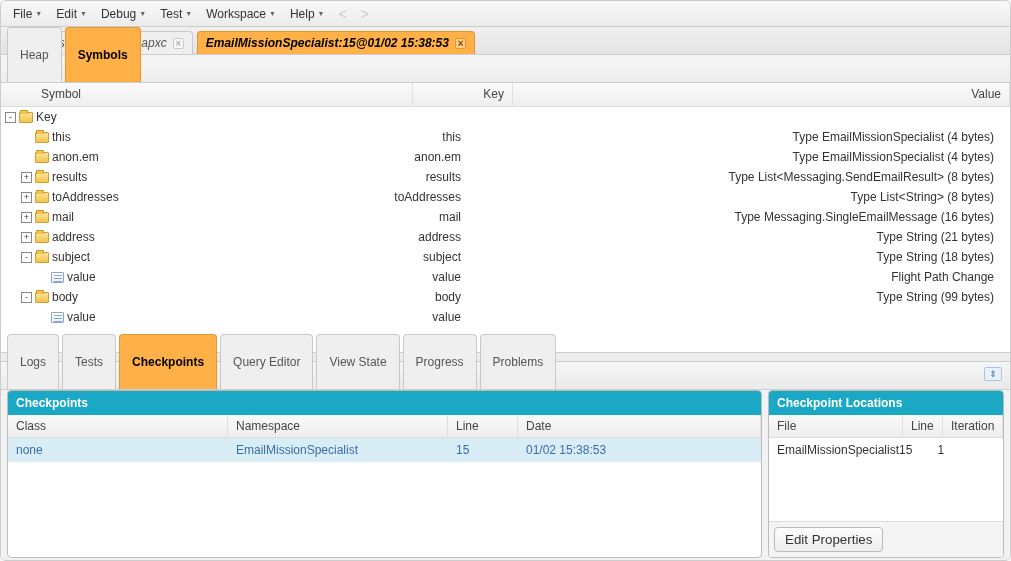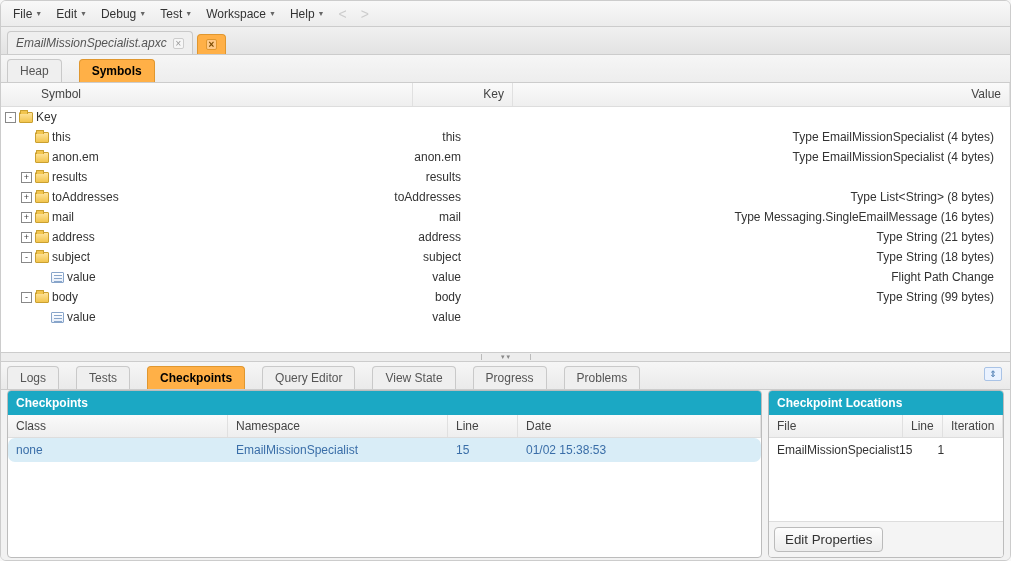--- a/index.html
+++ b/index.html
@@ -84,27 +84,27 @@
 .tab.active .close { border-color: #e0972f; background: #ffc987; color: #7a4a00; }
 .subtabs {
   display: flex;
   align-items: flex-end;
   background: linear-gradient(#f6f6f6, #ededed);
   border-bottom: 1px solid #ccc;
   padding: 5px 6px 0 6px;
   height: 28px;
 }
 .subtab {
-  padding: 4px 12px;
+  padding: 20px 12px;
   border: 1px solid #c9c9c9;
   border-bottom: none;
   border-radius: 4px 4px 0 0;
   background: #efefef;
   color: #555;
-  margin-right: 17px;
+  margin-right: 3px;
   cursor: pointer;
 }
 .subtab.active {
   background: #ffb047;
   color: #000;
   font-weight: bold;
   border-color: #e0972f;
 }
 .grid-header {
   display: flex;
@@ -265,21 +265,20 @@
 .cp-class { width: 220px; }
 .cp-line { width: 70px; }
 .cp-date { flex: 1; }
 .panel-body { flex: 1; overflow: auto; }
 .panel-row {
   display: flex;
   padding: 5px 8px;
   background: #d9edf7;
   color: #3a6ea8;
   cursor: pointer;
-  border-radius: 7px;
 }
 .panel-row div { }
 .cl-file { flex: 1; }
 .cl-line { width: 40px; }
 .cl-iter { width: 60px; }
 .panel-row2 {
   display: flex;
   padding: 5px 8px;
   color: #333;
 }
@@ -328,20 +327,21 @@
   <div class="nav-arrow">&lt;</div>
   <div class="nav-arrow">&gt;</div>
 </div>
 
 <div class="tabbar">
   <div class="tab">
     <span>EmailMissionSpecialist.apxc</span>
     <span class="close">×</span>
   </div>
   <div class="tab active">
+    <span>EmailMissionSpecialist:15@01/02 15:38:53</span>
     <span class="close">×</span>
   </div>
 </div>
 
 <div class="subtabs">
   <div class="subtab">Heap</div>
   <div class="subtab active">Symbols</div>
 </div>
 
 <div class="grid-header">
@@ -378,20 +378,21 @@
       <div class="key">anon.em</div>
       <div class="val">Type EmailMissionSpecialist (4 bytes)</div>
     </div>
     <div class="tree-row">
       <div class="sym ind2">
         <span class="toggle">+</span>
         <span class="folder-icon"></span>
         <span>results</span>
       </div>
       <div class="key">results</div>
+      <div class="val">Type List&lt;Messaging.SendEmailResult&gt; (8 bytes)</div>
     </div>
     <div class="tree-row">
       <div class="sym ind2">
         <span class="toggle">+</span>
         <span class="folder-icon"></span>
         <span>toAddresses</span>
       </div>
       <div class="key">toAddresses</div>
       <div class="val">Type List&lt;String&gt; (8 bytes)</div>
     </div>

